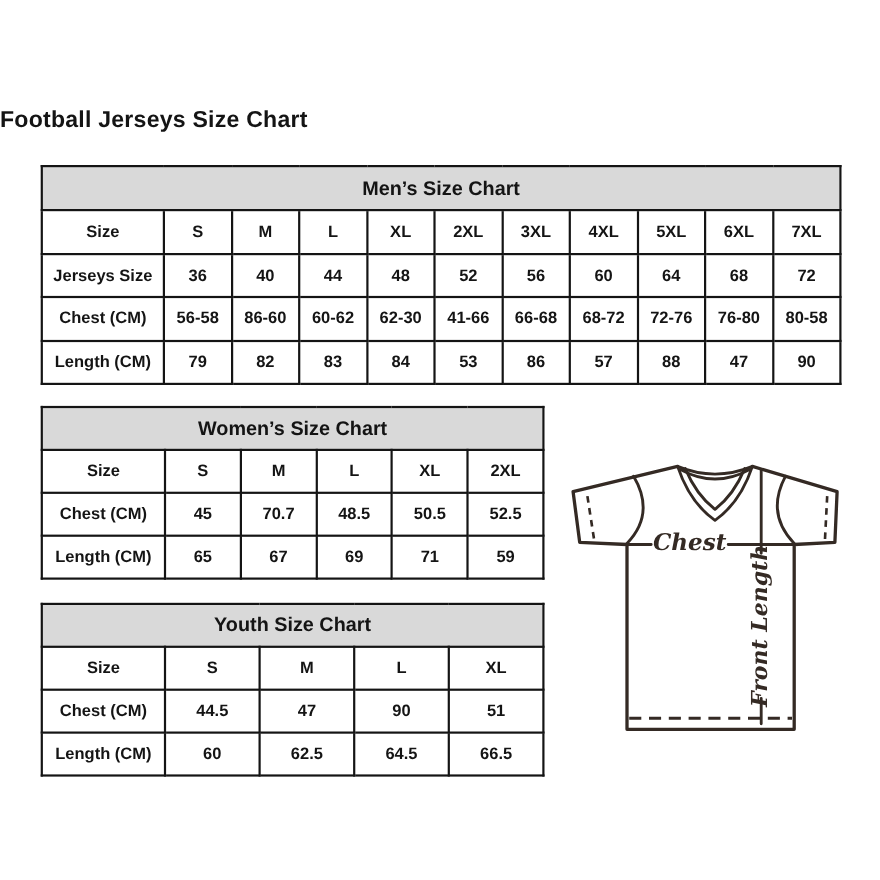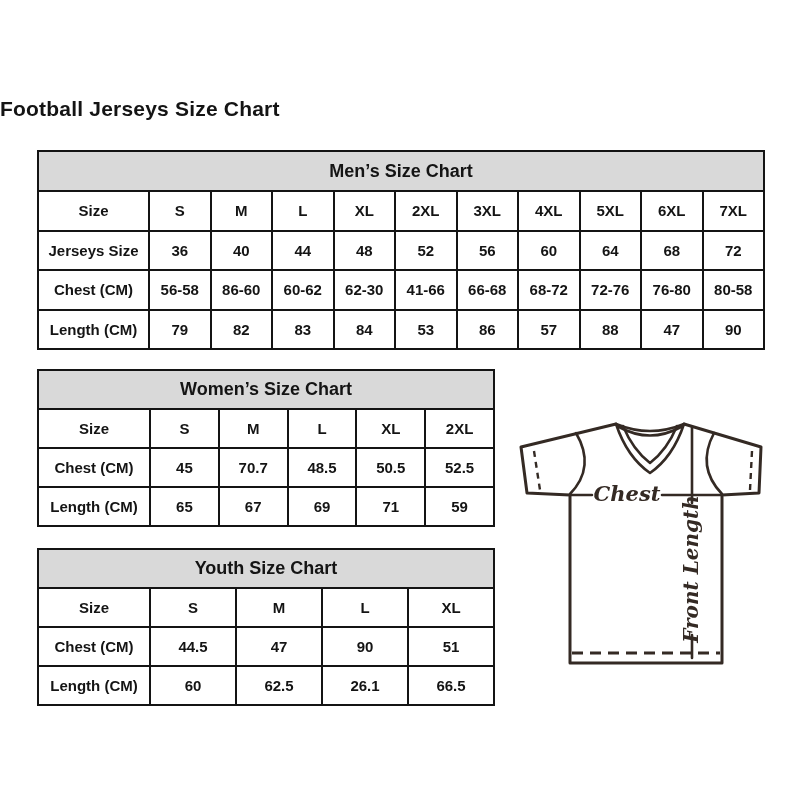--- a/index.html
+++ b/index.html
@@ -177,21 +177,21 @@
       <td>Chest (CM)</td>
       <td>44.5</td>
       <td>47</td>
       <td>90</td>
       <td>51</td>
     </tr>
     <tr>
       <td>Length (CM)</td>
       <td>60</td>
       <td>62.5</td>
-      <td>26.1</td>
+      <td>64.5</td>
       <td>66.5</td>
     </tr>
   </tbody>
     </table>
 
   <div class="jersey-wrap">
     <svg width="272" height="252" viewBox="0 0 272 252">
       <g fill="none" stroke="#342a24" stroke-width="3" stroke-linejoin="round" stroke-linecap="round">
 
         <path d="M104 7 L9 30 L15 76 L58 78 L58 246 L210 246 L210 78 L247 76 L249 30 L172 7"></path>

